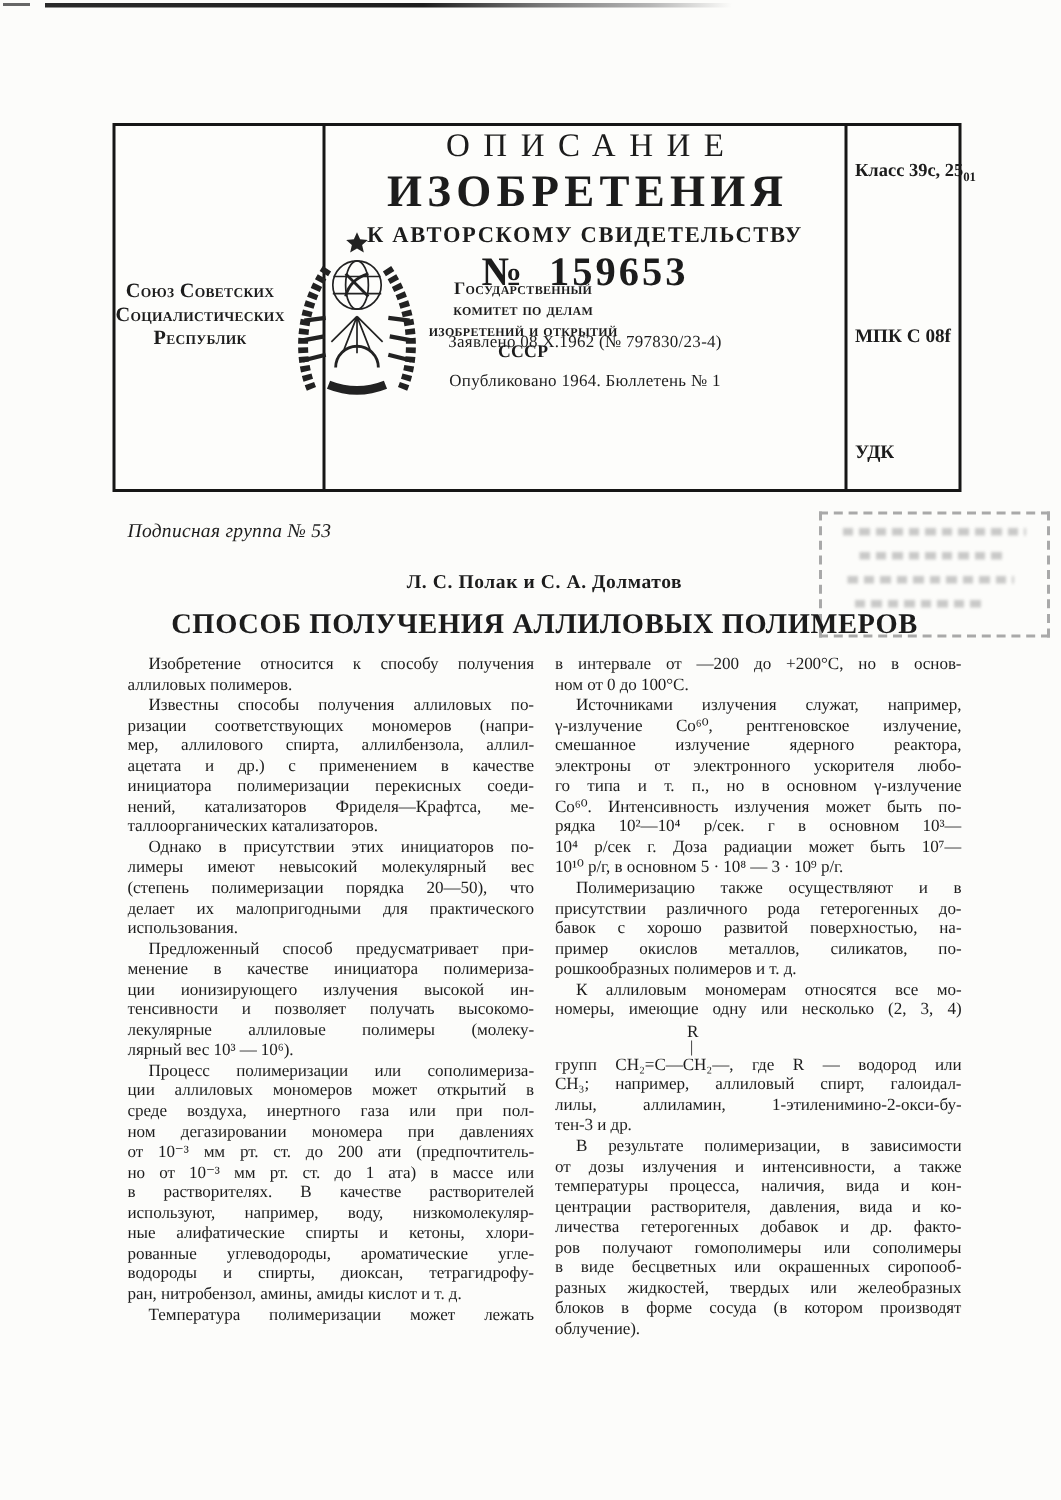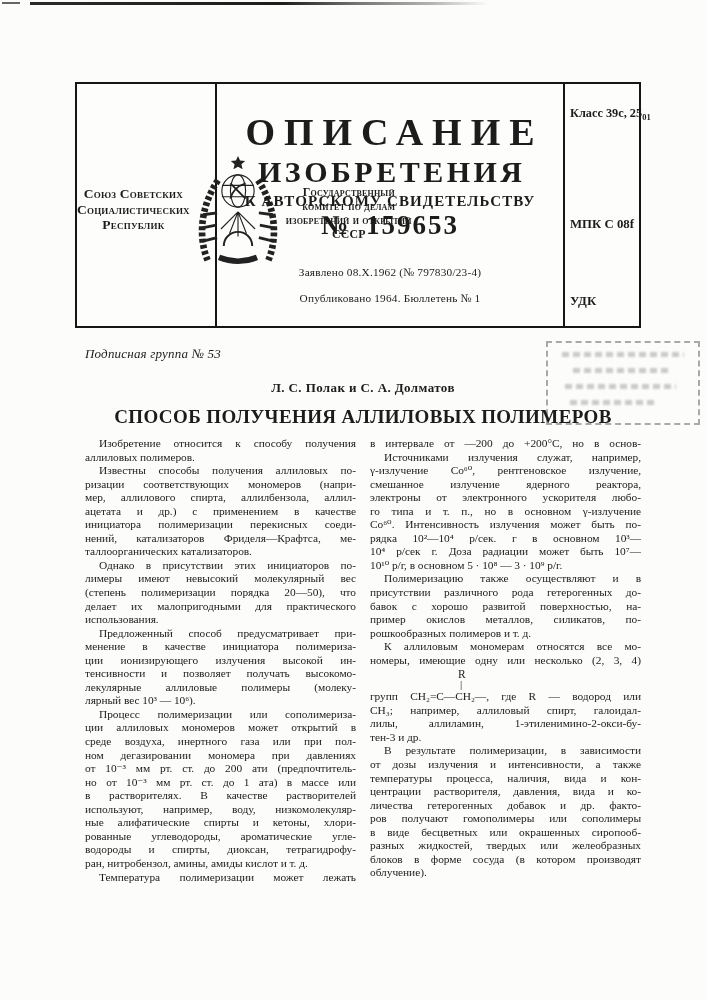--- a/index.html
+++ b/index.html
@@ -32,21 +32,21 @@
     font-variant-caps:small-caps; text-align:center; white-space:nowrap;
   }
   .emblem { margin-top:4px; }
   .committee { margin-top:6px; text-align:center; }
   .committee-line {
     font-weight:bold; font-size:11.8px; line-height:14px; letter-spacing:.2px;
     font-variant-caps:small-caps; white-space:nowrap;
   }
 
   .cell-center { flex:1; text-align:center; }
-  .doc-title1 { margin-top:26px; font-size:38px; font-weight:bold; letter-spacing:9px; padding-left:9px; white-space:nowrap; }
+  .doc-title1 { margin-top:0; font-size:22px; font-weight:normal; letter-spacing:9px; padding-left:9px; white-space:nowrap; }
   .doc-title2 { margin-top:1px; font-size:30px; font-weight:bold; letter-spacing:3.5px; padding-left:3.5px; white-space:nowrap; }
   .doc-subtitle { margin-top:4px; font-size:15px; font-weight:bold; letter-spacing:1.1px; white-space:nowrap; }
   .doc-number { font-size:27px; font-weight:bold; }
   .doc-number .num-digits { margin-left:18px; letter-spacing:2px; }
   .doc-filed { margin-top:25px; font-size:11.3px; letter-spacing:.2px; }
   .doc-published { margin-top:14px; font-size:11.3px; letter-spacing:.2px; }
 
   .cell-right { width:76px; border-left:2px solid #161616; box-sizing:border-box; padding:0 5px; }
   .class-line { margin-top:22px; font-weight:bold; font-size:12.3px; white-space:nowrap; }
   .class-line sub { font-size:8.5px; font-weight:bold; }
@@ -192,20 +192,21 @@
         <div class="line">в растворителях. В качестве растворителей</div>
         <div class="line">используют, например, воду, низкомолекуляр-</div>
         <div class="line">ные алифатические спирты и кетоны, хлори-</div>
         <div class="line">рованные углеводороды, ароматические угле-</div>
         <div class="line">водороды и спирты, диоксан, тетрагидрофу-</div>
         <div class="line last">ран, нитробензол, амины, амиды кислот и т. д.</div>
         <div class="line first">Температура полимеризации может лежать</div>
       </div>
     <div class="col">
         <div class="line">в интервале от —200 до +200°С, но в основ-</div>
+        <div class="line last">ном от 0 до 100°С.</div>
         <div class="line first">Источниками излучения служат, например,</div>
         <div class="line">γ-излучение Со⁶⁰, рентгеновское излучение,</div>
         <div class="line">смешанное излучение ядерного реактора,</div>
         <div class="line">электроны от электронного ускорителя любо-</div>
         <div class="line">го типа и т. п., но в основном γ-излучение</div>
         <div class="line">Со⁶⁰. Интенсивность излучения может быть по-</div>
         <div class="line">рядка 10²—10⁴ р/сек. г в основном 10³—</div>
         <div class="line">10⁴ р/сек г. Доза радиации может быть 10⁷—</div>
         <div class="line last">10¹⁰ р/г, в основном 5 · 10⁸ — 3 · 10⁹ р/г.</div>
         <div class="line first">Полимеризацию также осуществляют и в</div>

